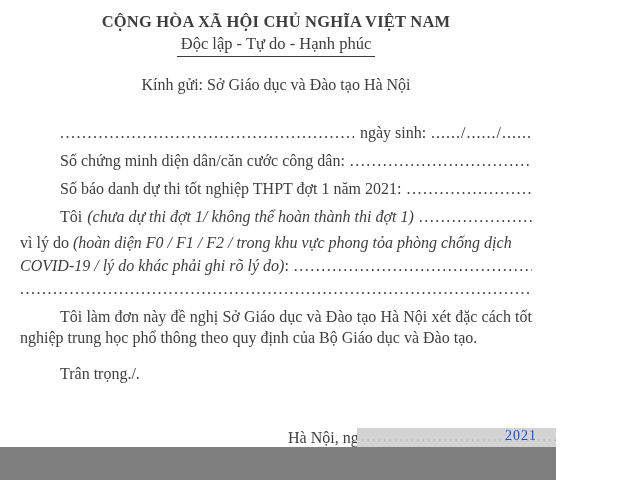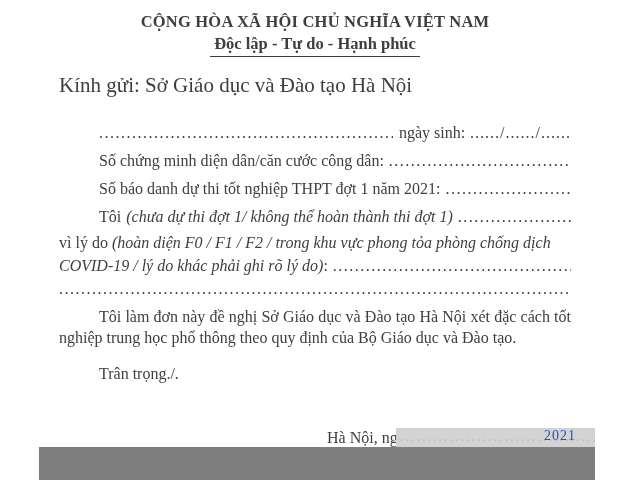--- a/index.html
+++ b/index.html
@@ -4,44 +4,43 @@
 <style>
   html, body { margin: 0; padding: 0; }
   body { width: 620px; height: 480px; background: #fff; }
   .page {
     position: relative;
     width: 556px; height: 480px;
     background: #ffffff;
     overflow: hidden;
     font-family: "Liberation Serif", serif;
     color: #3e3e3e;
-    margin-left: 39px;
   }
   .doc { padding: 12px 24px 0 20px; }
 
   
   .nat-header { text-align: center; }
   .nat-line1 {
     font-weight: bold; font-size: 16.5px; letter-spacing: 0.2px;
     line-height: 20px;
   }
   .nat-line2 {
     display: inline-block;
-    font-weight: bold; font-size: 16.5px;
+    font-weight: normal; font-size: 16.5px;
     margin-top: 2px; padding: 0 4px 2px 4px;
     border-bottom: 1.5px solid #3e3e3e;
     line-height: 20px;
   }
 
   .title {
     text-align: center; font-weight: bold; font-size: 17.5px;
     margin-top: 28px; white-space: pre; letter-spacing: 0.1px;
     line-height: 22px;
   }
-  .salutation { text-align: left; font-size: 21px; margin-top: 18px; line-height: 20px; }
+  .salutation { text-align: center; font-size: 16px; margin-top: 18px; line-height: 20px; }
 
   
   .form { margin-top: 24px; font-size: 16px; }
   .fline {
     display: flex; align-items: baseline;
     line-height: 28px; padding-left: 40px;
   }
   .fline .lbl { white-space: nowrap; }
   .fill {
     flex: 1 1 0; min-width: 0;

